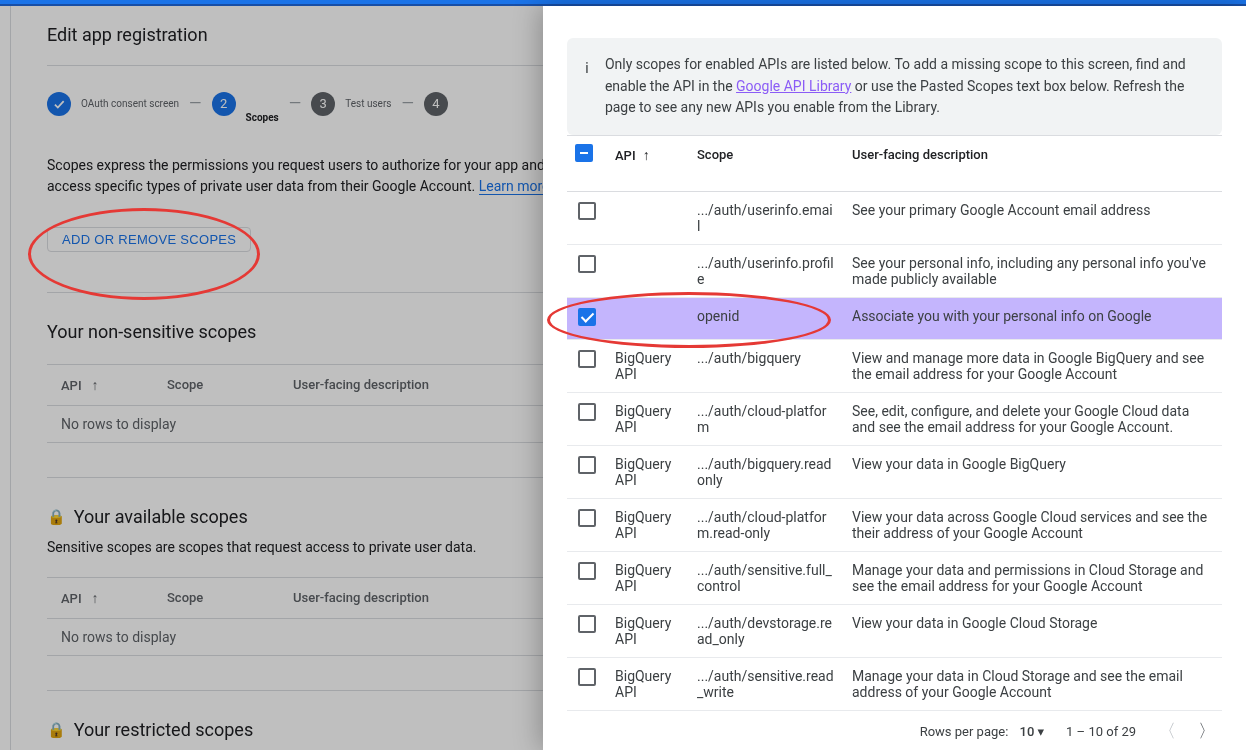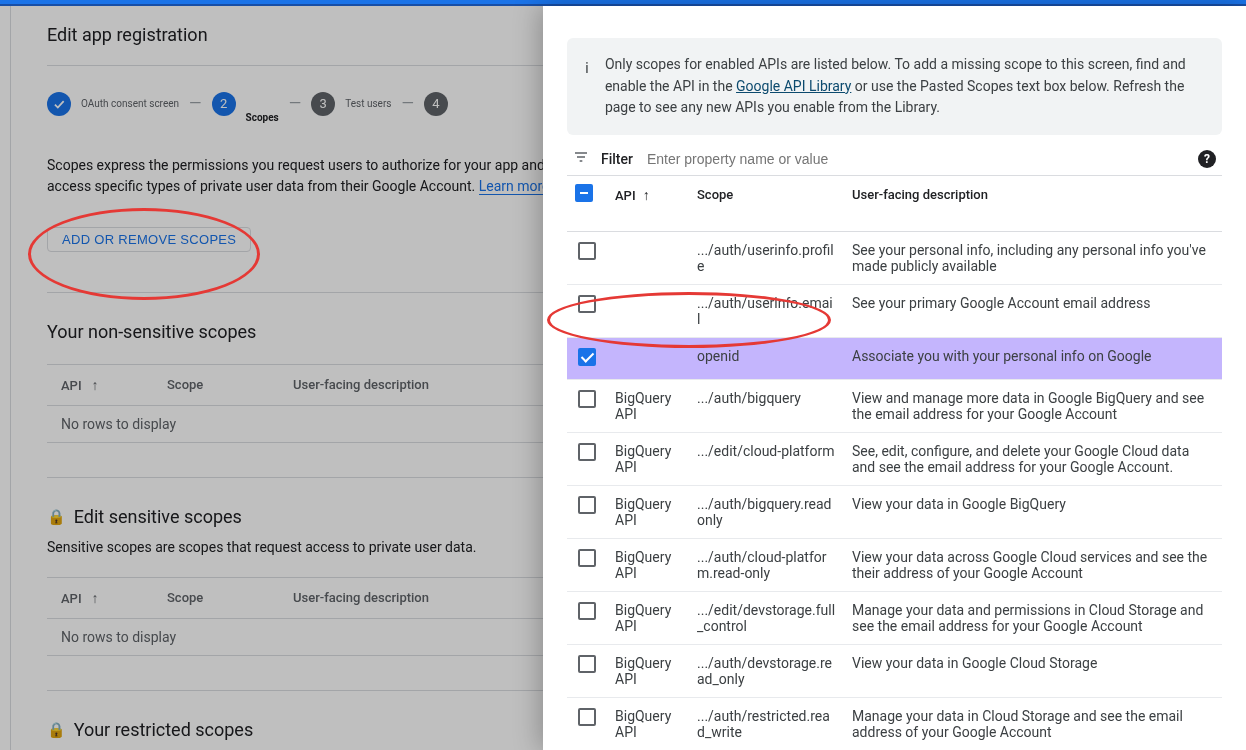--- a/index.html
+++ b/index.html
@@ -47,21 +47,21 @@
   .red-ellipse { position: absolute; border: 3px solid #e53935; border-radius: 50%; pointer-events: none; }
 
   
   .dim { position: absolute; inset: 0; background: rgba(0,0,0,0.25); }
 
   
   .drawer { position: absolute; right: 0; top: 0; bottom: 0; width: 703px; background: #fff; box-shadow: -4px 0 24px rgba(0,0,0,.25); padding: 0 24px 0 24px; overflow: hidden; }
 
   .info-banner { background: #f1f3f4; border-radius: 6px; display: flex; gap: 16px; padding: 16px 18px; font-size: 14px; color: #3c4043; line-height: 1.55; margin-top: 8px; }
   .info-banner .ico { font-size: 15px; padding-top: 3px; }
-  .info-banner a { color: #0c4a6e; text-decoration: underline; }
+  .info-banner a { color: #8b5cf6; text-decoration: underline; }
 
   .filter-row { display: flex; align-items: center; gap: 12px; padding: 14px 6px 6px; font-size: 14px; }
   .filter-row .fl-ico { font-size: 16px; }
   .filter-row .fl-label { font-weight: 500; }
   .filter-row input { flex: 1; border: none; outline: none; font-size: 14px; color: #5f6368; }
   .filter-row .help { margin-left: auto; width: 18px; height: 18px; border-radius: 50%; background: #202124; color:#fff; display:flex; align-items:center; justify-content:center; font-size:12px; font-weight:700; }
 
   table.scopes { width: 100%; border-collapse: collapse; font-size: 14px; }
   table.scopes th { text-align: left; font-weight: 500; color: #202124; padding: 8px 8px 26px; border-bottom: 1px solid #dadce0; border-top: 1px solid #dadce0; font-size: 13px; }
   table.scopes td { vertical-align: top; padding: 10px 8px; border-bottom: 1px solid #e8eaed; color: #3c4043; }
@@ -133,21 +133,21 @@
           <span class="col2">Scope</span>
           <span class="col3">User-facing description</span>
         </div>
         <div class="no-rows">No rows to display</div>
       </div>
 
       
       <div class="section">
         <div class="section-title">
           <span class="lock-icon">🔒</span>
-          <span>Edit sensitive scopes</span>
+          <span>Your available scopes</span>
         </div>
         <div class="section-sub">Sensitive scopes are scopes that request access to private user data.</div>
         <div class="subtable-head">
           <span class="col1">
             <span>API</span>
             <span class="sort-arrow">↑</span>
           </span>
           <span class="col2">Scope</span>
           <span class="col3">User-facing description</span>
         </div>
@@ -173,102 +173,92 @@
 
     <div style="height:24px;"></div>
 
     <div class="info-banner">
       <span class="ico">ℹ</span>
       <div>
         <span>Only scopes for enabled APIs are listed below. To add a missing scope to this screen, find and enable the API in the </span><a href="#">Google API Library</a><span> or use the Pasted Scopes text box below. Refresh the page to see any new APIs you enable from the Library.</span>
       </div>
     </div>
 
-    <div class="filter-row">
-      <span class="fl-ico">
-        <svg width="16" height="16" viewBox="0 0 24 24" fill="#5f6368">
-            <path d="M3 5h18v2H3zM6 11h12v2H6zM10 17h4v2h-4z"></path>
-          </svg>
-      </span>
-      <span class="fl-label">Filter</span>
-      <input type="text" placeholder="Enter property name or value" style="">
-      <span class="help">?</span>
-    </div>
 
     <table class="scopes">
       <thead>
         <tr>
           <th class="col-check"><span class="chk indet"></span></th>
           <th class="col-api">
             <span>API</span>
             <span class="sort-arrow">↑</span>
           </th>
           <th class="col-scope">Scope</th>
           <th>User-facing description</th>
         </tr>
       </thead>
       <tbody id="scopes-body">
           <tr>
             <td class="col-check"><span class="chk"></span></td>
             <td class="col-api"></td>
+            <td class="col-scope scope-col">.../auth/userinfo.email</td>
+            <td>See your primary Google Account email address</td>
+          </tr>
+          <tr>
+            <td class="col-check"><span class="chk"></span></td>
+            <td class="col-api"></td>
             <td class="col-scope scope-col">.../auth/userinfo.profile</td>
             <td>See your personal info, including any personal info you've made publicly available</td>
-          </tr>
-          <tr>
-            <td class="col-check"><span class="chk"></span></td>
-            <td class="col-api"></td>
-            <td class="col-scope scope-col">.../auth/userinfo.email</td>
-            <td>See your primary Google Account email address</td>
           </tr>
           <tr class="selected">
             <td class="col-check"><span class="chk checked"></span></td>
             <td class="col-api"></td>
             <td class="col-scope scope-col">openid</td>
             <td>Associate you with your personal info on Google</td>
           </tr>
           <tr>
             <td class="col-check"><span class="chk"></span></td>
             <td class="col-api">BigQuery API</td>
             <td class="col-scope scope-col">.../auth/bigquery</td>
             <td>View and manage more data in Google BigQuery and see the email address for your Google Account</td>
           </tr>
           <tr>
             <td class="col-check"><span class="chk"></span></td>
             <td class="col-api">BigQuery API</td>
-            <td class="col-scope scope-col">.../edit/cloud-platform</td>
+            <td class="col-scope scope-col">.../auth/cloud-platform</td>
             <td>See, edit, configure, and delete your Google Cloud data and see the email address for your Google Account.</td>
           </tr>
           <tr>
             <td class="col-check"><span class="chk"></span></td>
             <td class="col-api">BigQuery API</td>
             <td class="col-scope scope-col">.../auth/bigquery.readonly</td>
             <td>View your data in Google BigQuery</td>
           </tr>
           <tr>
             <td class="col-check"><span class="chk"></span></td>
             <td class="col-api">BigQuery API</td>
             <td class="col-scope scope-col">.../auth/cloud-platform.read-only</td>
             <td>View your data across Google Cloud services and see the their address of your Google Account</td>
           </tr>
           <tr>
             <td class="col-check"><span class="chk"></span></td>
             <td class="col-api">BigQuery API</td>
-            <td class="col-scope scope-col">.../edit/devstorage.full_control</td>
+            <td class="col-scope scope-col">.../auth/sensitive.full_control</td>
             <td>Manage your data and permissions in Cloud Storage and see the email address for your Google Account</td>
           </tr>
           <tr>
             <td class="col-check"><span class="chk"></span></td>
             <td class="col-api">BigQuery API</td>
             <td class="col-scope scope-col">.../auth/devstorage.read_only</td>
             <td>View your data in Google Cloud Storage</td>
           </tr>
           <tr>
             <td class="col-check"><span class="chk"></span></td>
             <td class="col-api">BigQuery API</td>
-            <td class="col-scope scope-col">.../auth/restricted.read_write</td>
+            <td class="col-scope scope-col">.../auth/sensitive.read_write</td>
             <td>Manage your data in Cloud Storage and see the email address of your Google Account</td>
           </tr>
         </tbody>
     </table>
 
     <div class="pager">
       <span>
         <span>Rows per page:</span>
         <span class="rpp-val">
           <span>10</span> ▾

